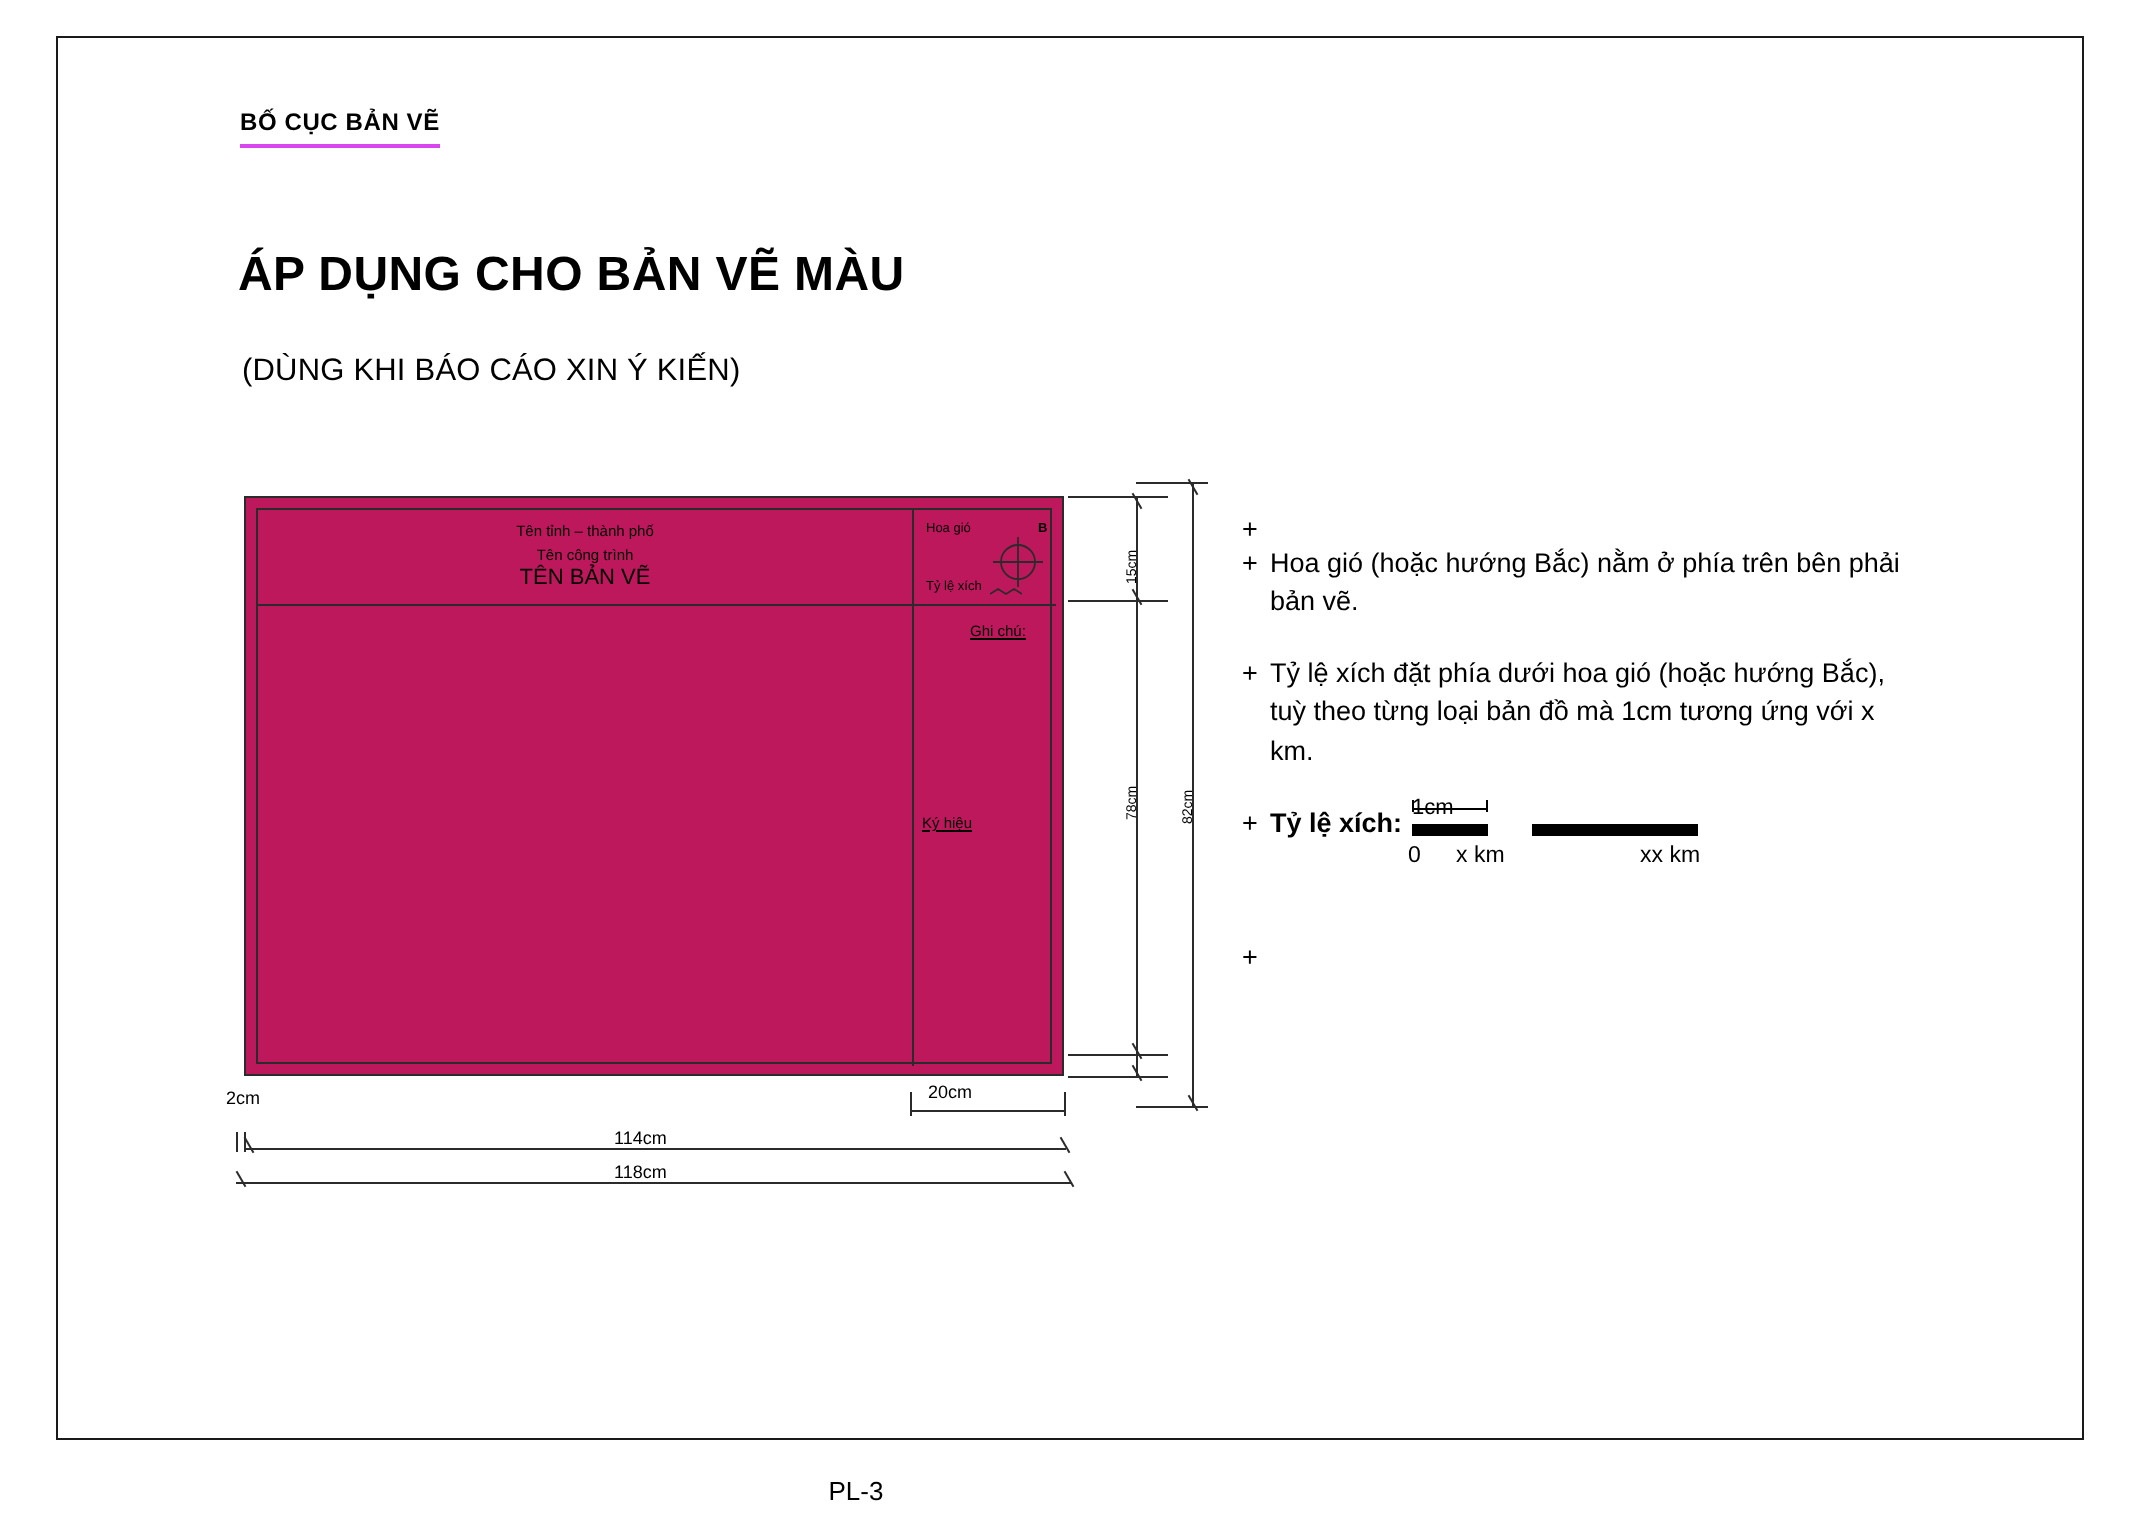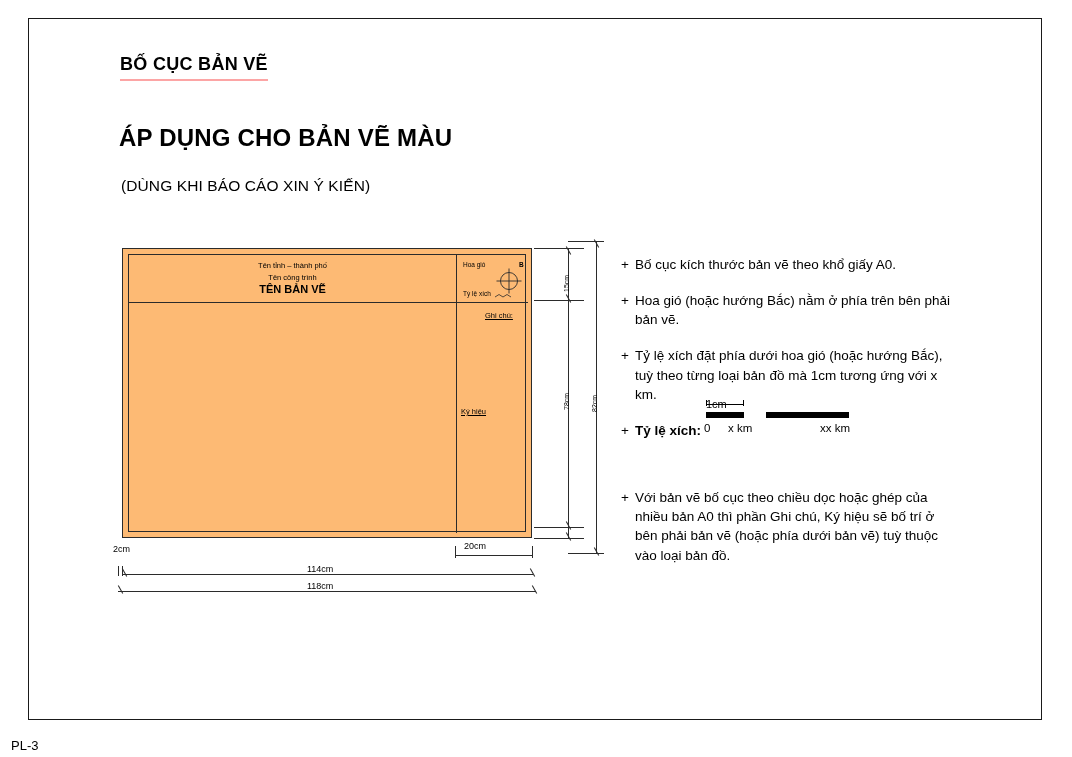--- a/index.html
+++ b/index.html
@@ -25,24 +25,24 @@
     height: 702px;
     border: 1px solid #1a1a1a;
     box-sizing: border-box;
   }
 
   
   #section-label {
     position: absolute;
     left: 120px;
     top: 55px;
-    font-size: 18px;
+    font-size: 12px;
     font-weight: bold;
     letter-spacing: 0.3px;
-    border-bottom: 2px solid #fca5a5;
+    border-bottom: 2px solid #d946ef;
     padding-bottom: 4px;
     line-height: 1.1;
   }
 
   #main-title {
     position: absolute;
     left: 119px;
     top: 124px;
     font-size: 24px;
     font-weight: bold;
@@ -59,21 +59,21 @@
 
   
   #sheet-outer {
     position: absolute;
     left: 122px;
     top: 248px;
     width: 410px;
     height: 290px;
     border: 1px solid #2b2b2b;
     box-sizing: border-box;
-    background: #fdba74;
+    background: #be185d;
   }
   #sheet-inner {
     position: absolute;
     left: 5px;
     top: 5px;
     right: 5px;
     bottom: 5px;
     border: 1px solid #2b2b2b;
     box-sizing: border-box;
   }
@@ -101,21 +101,21 @@
     left: 334px;
     top: 53px;
     width: 71px;
     height: 1px;
     background: #2b2b2b;
   }
 
   .sheet-txt { position: absolute; text-align: center; }
   #tinh-tp   { left: 6px; top: 12px;  width: 327px; font-size: 7.5px; }
   #ten-ct    { left: 6px; top: 24px;  width: 327px; font-size: 7.5px; }
-  #ten-bv    { left: 6px; top: 34px;  width: 327px; font-size: 11px; font-weight: bold; }
+  #ten-bv    { left: 6px; top: 34px;  width: 327px; font-size: 11px; }
   #ban-ve-big{ left: 6px; top: 168px; width: 327px; font-size: 14px; }
 
   #hoa-gio-lbl { position: absolute; left: 340px; top: 12px; font-size: 6.5px; }
   #bac-lbl     { position: absolute; left: 396px; top: 12px; font-size: 6.5px; font-weight: bold; }
   #ty-le-lbl   { position: absolute; left: 340px; top: 41px; font-size: 6.5px; }
   #ghi-chu-lbl { position: absolute; left: 338px; top: 62px; font-size: 7.5px; text-decoration: underline; margin-left: 24px; }
   #ky-hieu-lbl { position: absolute; left: 338px; top: 158px; font-size: 7.5px; text-decoration: underline; }
 
   
   #compass {
@@ -189,23 +189,22 @@
   #sb-tickleft { position: absolute; left: 0px; top: 2px; width: 1px; height: 6px; background: #000; }
   #sb-tickright { position: absolute; left: 37px; top: 2px; width: 1px; height: 6px; background: #000; }
   .hdim-txt { position: absolute; font-size: 9px; }
 
   
   #footer {
     position: absolute;
     left: 0;
     top: 738px;
     width: 856px;
-    text-align: left;
+    text-align: center;
     font-size: 13px;
-    margin-left: 11px;
   }
 </style>
 </head>
 <body>
 
 <div id="page-frame"></div>
 
 <div id="section-label">BỐ CỤC BẢN VẼ</div>
 <div id="main-title">ÁP DỤNG CHO BẢN VẼ MÀU</div>
 <div id="sub-title">(DÙNG KHI BÁO CÁO XIN Ý KIẾN)</div>
@@ -272,37 +271,35 @@
 <div class="tick" style="left:530px; top:589px;"></div>
 <div class="hdim-txt" style="left:307px; top:581px;">118cm</div>
 
 <div class="dimline vline" style="left:118px; top:566px; height:10px;"></div>
 <div class="dimline vline" style="left:122px; top:566px; height:10px;"></div>
 <div class="hdim-txt" style="left:113px; top:544px;">2cm</div>
 
 <div id="notes">
   <div class="note">
     <span class="plus">+</span>
-    <span>Bố cục kích thước bản vẽ theo khổ giấy A0.</span>
   </div>
   <div class="note">
     <span class="plus">+</span>
     <span>Hoa gió (hoặc hướng Bắc) nằm ở phía trên bên phải bản vẽ.</span>
   </div>
   <div class="note">
     <span class="plus">+</span>
     <span>Tỷ lệ xích đặt phía dưới hoa gió (hoặc hướng Bắc), tuỳ theo từng loại bản đồ mà 1cm tương ứng với x km.</span>
   </div>
   <div class="note" id="note-scale-wrap">
     <span class="plus">+</span>
     <span style="font-weight:bold">Tỷ lệ xích:</span>
   </div>
   <div class="note" style="margin-top:48px;">
     <span class="plus">+</span>
-    <span>Với bản vẽ bố cục theo chiều dọc hoặc ghép của nhiều bản A0 thì phần Ghi chú, Ký hiệu sẽ bố trí ở bên phải bản vẽ (hoặc phía dưới bản vẽ) tuỳ thuộc vào loại bản đồ.</span>
   </div>
 </div>
 
 <div id="scalebar">
   <div id="sb-1cm">1cm</div>
   <div id="sb-tickline"></div>
   <div id="sb-tickleft"></div>
   <div id="sb-tickright"></div>
 
   <div class="sb-seg" style="left:0px; width:38px;"></div>

